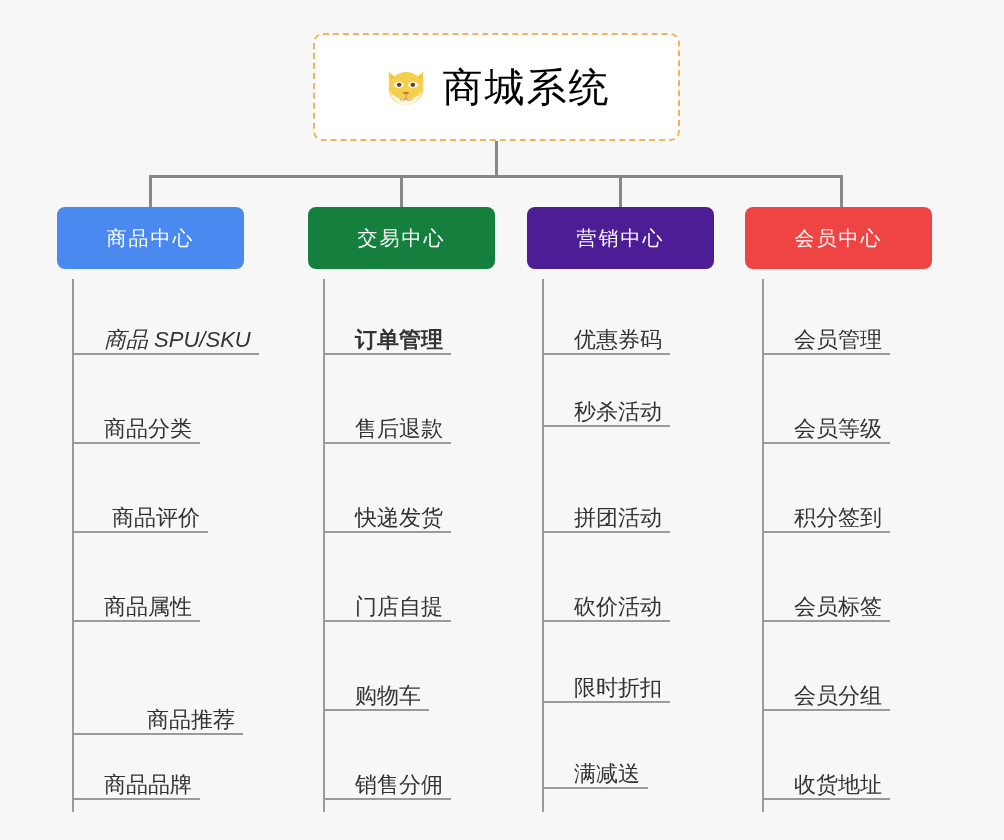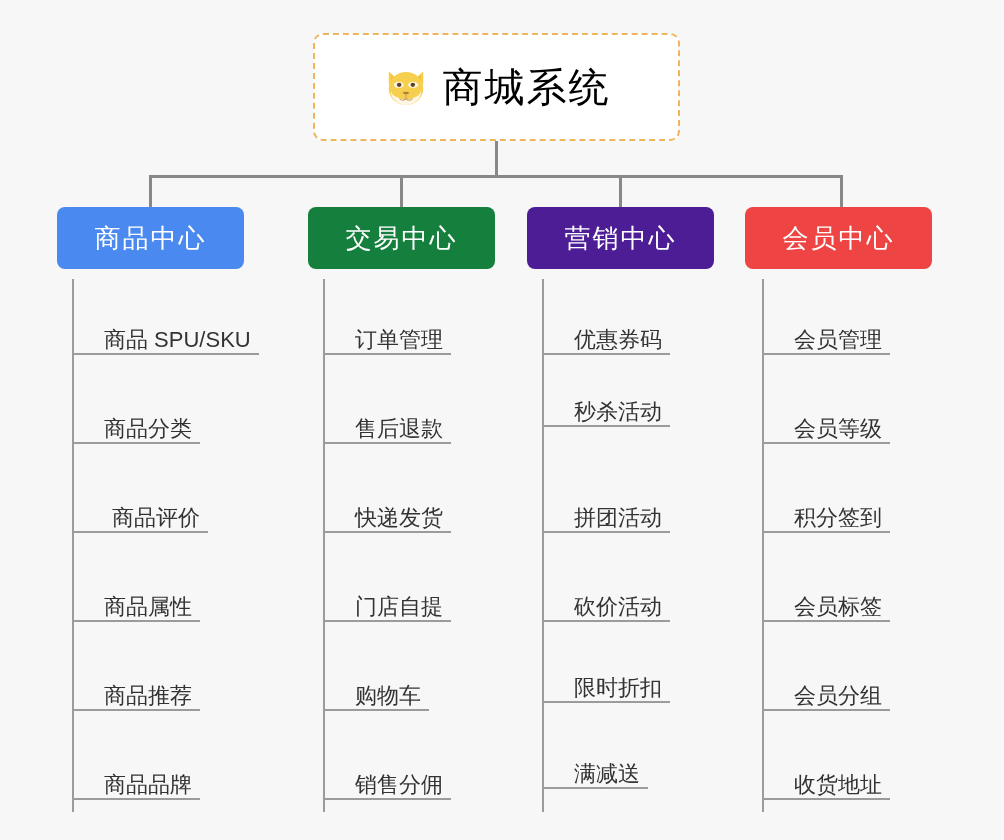--- a/index.html
+++ b/index.html
@@ -64,21 +64,21 @@
     top: 207px;
     width: 187px;
     height: 62px;
     border-radius: 8px;
     box-sizing: border-box;
     display: flex;
     align-items: center;
     justify-content: center;
   }
   .cat-label {
-    font-size: 26px;
+    font-size: 20px;
     line-height: 1;
     color: #ffffff;
     letter-spacing: 2px;
     white-space: nowrap;
   }
 
   
   .leaf-col {
     position: absolute;
     top: 279px;
@@ -152,43 +152,43 @@
   </div>
   <div class="cat-box" style="left:527px; background:#4c1d95;">
     <span class="cat-label">营销中心</span>
   </div>
   <div class="cat-box" style="left:745px; background:#ef4444;">
     <span class="cat-label">会员中心</span>
   </div>
 
   <div class="leaf-col" style="left:72px;">
     <div class="leaf-spine"></div>
-    <div class="leaf-item" style="top:48px;">
+    <div class="leaf-item" style="top:48px;font-style:italic;">
       <span class="leaf-text">商品 SPU/SKU</span>
     </div>
     <div class="leaf-item" style="top:137px;">
       <span class="leaf-text">商品分类</span>
     </div>
     <div class="leaf-item" style="top:226px;padding-left:8px;">
       <span class="leaf-text">商品评价</span>
     </div>
     <div class="leaf-item" style="top:315px;">
       <span class="leaf-text">商品属性</span>
     </div>
-    <div class="leaf-item" style="top:404px;">
+    <div class="leaf-item" style="top:428px;padding-left:43px;">
       <span class="leaf-text">商品推荐</span>
     </div>
     <div class="leaf-item" style="top:493px;">
       <span class="leaf-text">商品品牌</span>
     </div>
   </div>
 
   <div class="leaf-col" style="left:323px;">
     <div class="leaf-spine"></div>
-    <div class="leaf-item" style="top:48px;">
+    <div class="leaf-item" style="top:48px;font-weight:bold;">
       <span class="leaf-text">订单管理</span>
     </div>
     <div class="leaf-item" style="top:137px;">
       <span class="leaf-text">售后退款</span>
     </div>
     <div class="leaf-item" style="top:226px;">
       <span class="leaf-text">快递发货</span>
     </div>
     <div class="leaf-item" style="top:315px;">
       <span class="leaf-text">门店自提</span>

